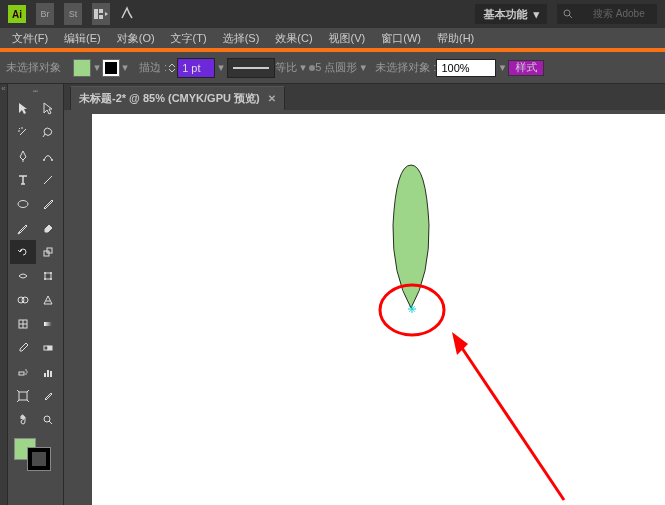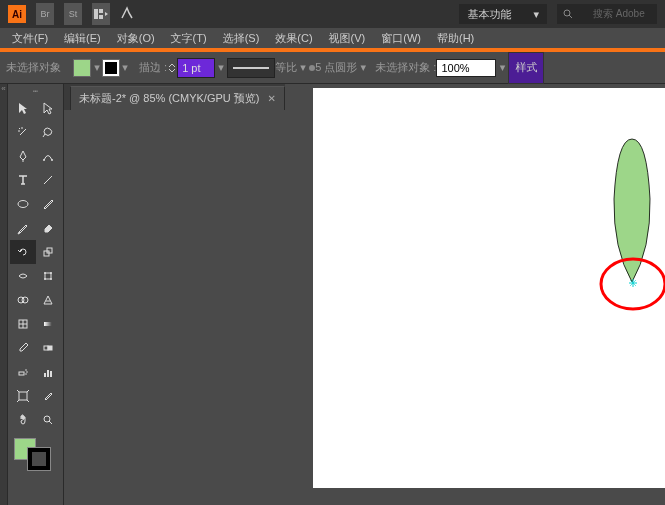--- a/index.html
+++ b/index.html
@@ -1,54 +1,54 @@
 <!DOCTYPE html>
 <html><head>
 <meta charset="utf-8">
 <style>
 * { margin: 0; padding: 0; box-sizing: border-box; font-family: "Microsoft YaHei", sans-serif; }
 body { width: 665px; height: 505px; background: #4a4a4a; overflow: hidden; font-size: 11px; color: #ccc; }
 
 .topbar { height: 28px; background: #323232; display: flex; align-items: center; padding: 0 8px; gap: 10px; }
-.topbar .logo { width: 18px; height: 18px; background: #f97316; color: #330000; font-weight: bold; display: flex; align-items: center; justify-content: center; font-size: 10px; }
+.topbar .logo { width: 18px; height: 18px; background: #84cc16; color: #330000; font-weight: bold; display: flex; align-items: center; justify-content: center; font-size: 10px; }
 .topbar .sq { width: 18px; height: 22px; background: #555; display: flex; align-items: center; justify-content: center; font-size: 9px; color: #aaa; }
 .topbar .spacer { flex: 1; }
-.workspace-sel { background: #272727; height: 20px; display: flex; align-items: center; padding: 0 8px; gap: 22px; }
+.workspace-sel { background: #272727; height: 20px; display: flex; align-items: center; padding: 0 8px; gap: 6px; font-weight: bold; }
 .search-box { background: #272727; height: 20px; display: flex; align-items: center; padding: 0 6px; gap: 20px; width: 100px; color: #666; }
 
 .menubar { height: 24px; background: #4a4a4a; display: flex; align-items: center; padding: 0 4px; gap: 0; border-bottom: 4px solid #f97316; }
 .menubar .mitem { padding: 0 8px; height: 24px; display: flex; align-items: center; cursor: pointer; }
 
 .controlbar { height: 32px; background: #4a4a4a; display: flex; align-items: center; padding: 0 6px; border-bottom: 1px solid #2a2a2a; }
 .ctrl-label { color: #999; }
 .swatch { width: 18px; height: 18px; border: 1px solid #666; }
 .fill-swatch { background: #9dd689; }
 .stroke-swatch { background: #000; border: 2px solid #fff; outline: 1px solid #666; width: 16px; height: 16px; }
 .dd-arrow { width: 12px; display: flex; justify-content: center; color: #999; }
 .num-input { background: #6d28d9; border: 1px solid #222; height: 20px; width: 38px; color: #ddd; padding: 0 4px; display: flex; align-items: center; }
 .stroke-preview { width: 48px; height: 20px; background: #333; border: 1px solid #222; display: flex; align-items: center; justify-content: center; }
 .stroke-preview .line { width: 36px; height: 2px; background: #ccc; }
 .opacity-input { background: #fff; color: #000; width: 60px; height: 18px; border: 1px solid #222; display: flex; align-items: center; padding: 0 4px; }
-.btn-small { background: #4c1d95; border: 1px solid #333; height: 32px; padding: 0 6px; display: flex; align-items: center; }
+.btn-small { background: #a21caf; border: 1px solid #333; height: 16px; padding: 0 6px; display: flex; align-items: center; }
 
 .workarea { display: flex; height: calc(505px - 28px - 24px - 32px); }
 
 .toolcol { width: 8px; background: #3a3a3a; border-right: 1px solid #2a2a2a; }
 .toolcol .dd { height: 12px; display: flex; justify-content: center; color: #888; font-size: 8px; }
 
 .toolbox { width: 56px; background: #4a4a4a; border-right: 1px solid #2a2a2a; padding: 2px; }
 .toolbox-head { height: 10px; display:flex; justify-content:center; align-items:center; color:#888; font-size:8px;}
 .toolrow { display: flex; height: 24px; }
 .toolbtn { width: 26px; height: 24px; display: flex; align-items: center; justify-content: center; color: #ddd; }
 .toolbtn.active { background: #2a2a2a; }
 .colorwell { margin: 6px 4px; position: relative; height: 34px; }
 .fillbox { position: absolute; top: 0; left: 0; width: 22px; height: 22px; background: #9dd689; border: 1px solid #888; }
 .strokebox { position: absolute; top: 10px; left: 14px; width: 22px; height: 22px; background: #4a4a4a; border: 4px solid #000; outline: 1px solid #888; }
 
-.docarea { flex: 1; display: flex; flex-direction: row; background: #4a4a4a; }
+.docarea { flex: 1; display: flex; flex-direction: column; background: #4a4a4a; font-weight: bold; }
 .tabstrip { height: 26px; background: #3a3a3a; display: flex; align-items: flex-end; padding-left: 6px; }
 .doctab { background: #4a4a4a; height: 24px; padding: 0 8px; display: flex; align-items: center; gap: 8px; border-top: 1px solid #555; border-left: 1px solid #2a2a2a; border-right: 1px solid #2a2a2a; }
 .doctab .x { color: #aaa; font-size: 10px; }
 .canvas-wrap { flex: 1; background: #4a4a4a; position: relative; overflow: hidden; }
 .artboard { position: absolute; left: 28px; top: 4px; width: 600px; height: 400px; background: #fff; }
 
 svg.artwork { position: absolute; left: 0; top: 0; }
 </style>
 </head>
 <body>

